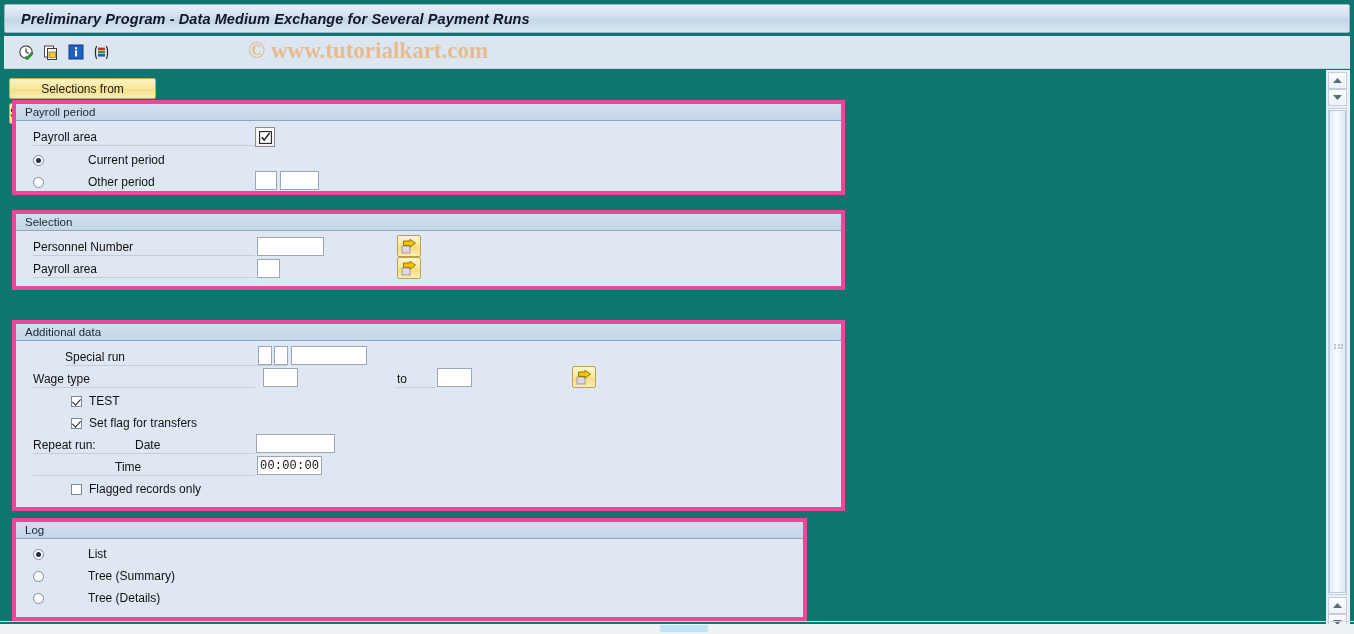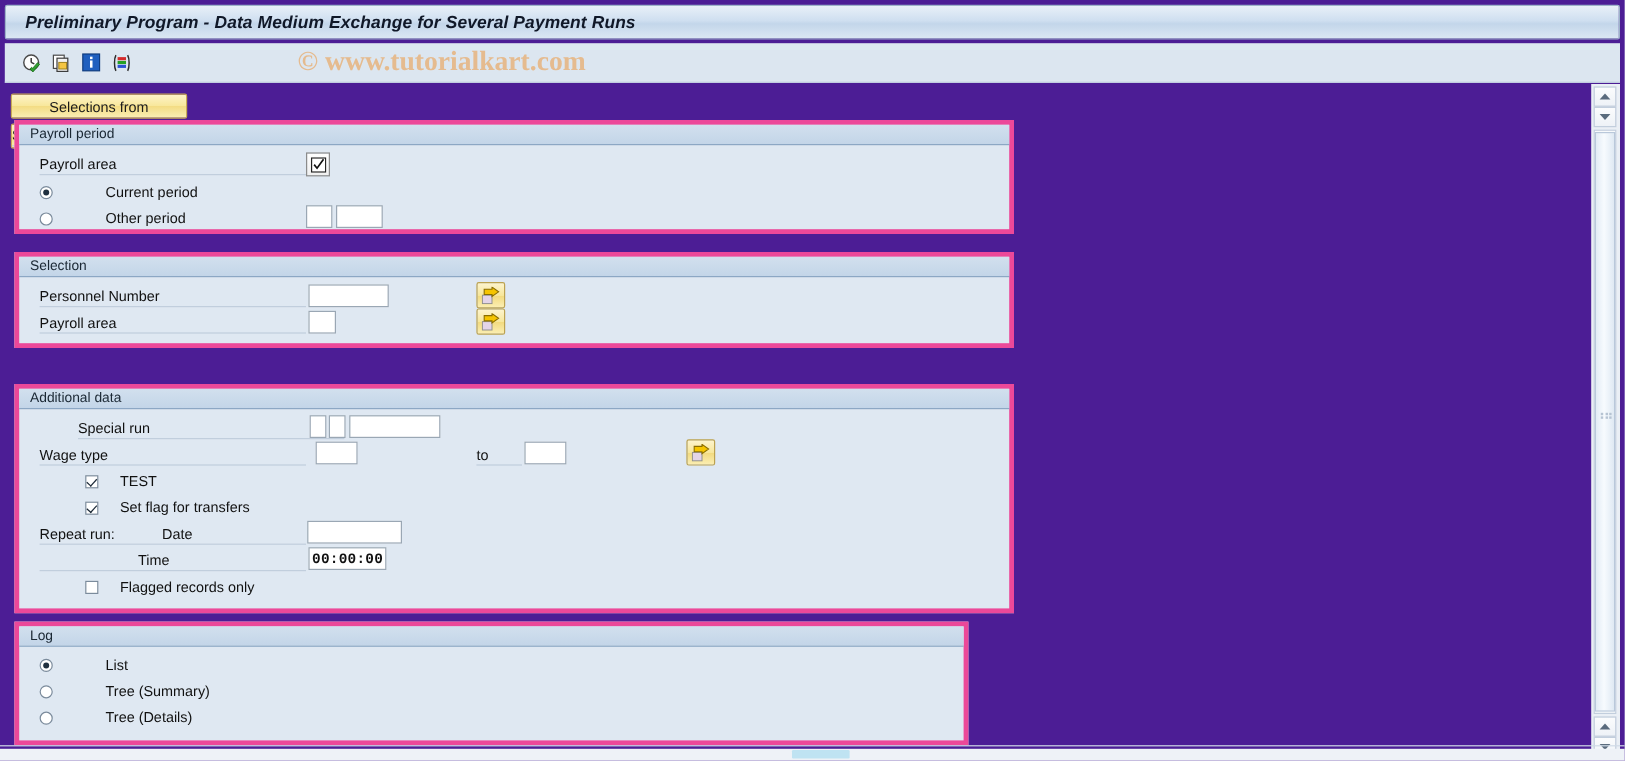--- a/index.html
+++ b/index.html
@@ -5,21 +5,21 @@
   html, body {
     margin: 0; padding: 0;
     width: 1354px; height: 634px;
     background: #eaeff5;
     font-family: "Liberation Sans", sans-serif;
     overflow: hidden;
   }
   #app {
     position: relative;
     width: 1354px; height: 634px;
-    background: #4c1d95;
+    background: #0f766e;
   }
 
   
   .titlebar {
     position: absolute;
     left: 4px; top: 4px;
     width: 1346px; height: 29px;
     box-sizing: border-box;
     background: linear-gradient(to bottom, #e8f0f8 0%, #cfdff0 45%, #c3d6ea 55%, #dbe7f3 100%);
     border: 1px solid #9db3c9;
@@ -135,21 +135,20 @@
     box-sizing: border-box;
     background: #ffffff;
     border: 1px solid #9aa7b4;
     height: 19px;
     font-size: 12px;
     font-family: "Liberation Mono", monospace;
     color: #111;
     padding: 0 2px;
     line-height: 17px;
     outline: none;
-    font-weight: bold;
   }
   .underline {
     position: absolute;
     border-bottom: 1px solid #c1cedd;
     height: 0;
   }
 
   
   .radiorow { position: absolute; display: flex; align-items: center; gap: 4px; cursor: pointer; }
   .radio {
@@ -159,21 +158,21 @@
     background: #ffffff;
     display: inline-flex; align-items: center; justify-content: center;
     flex: 0 0 auto;
   }
   .radio.on::after {
     content: ""; width: 5px; height: 5px; border-radius: 50%; background: #20303f;
   }
   .radiorow .t { font-size: 12px; color: #111; white-space: nowrap; margin-left: 40px; }
 
   
-  .cbrow { position: absolute; display: flex; align-items: center; gap: 18px; cursor: pointer; padding-left: 39px; }
+  .cbrow { position: absolute; display: flex; align-items: center; gap: 7px; cursor: pointer; padding-left: 39px; }
   .cb {
     width: 11px; height: 11px;
     box-sizing: border-box;
     border: 1px solid #7b8b9c;
     background: #ffffff;
     display: inline-flex; align-items: center; justify-content: center;
     flex: 0 0 auto;
     position: relative;
   }
   .cb.on::after {

